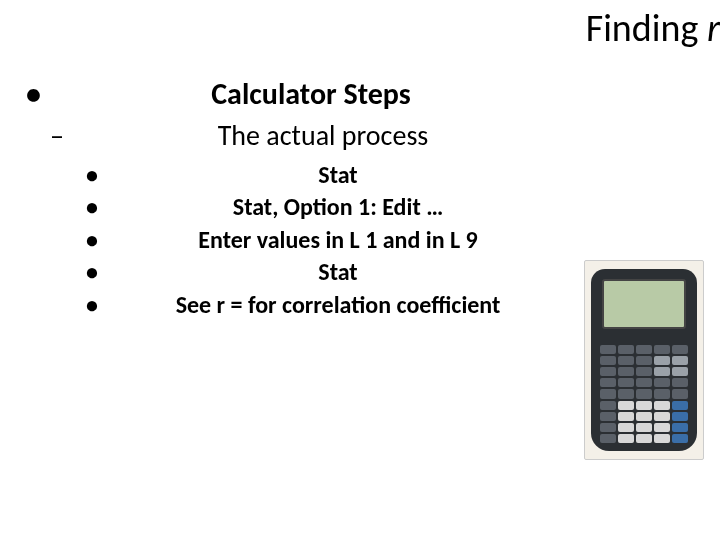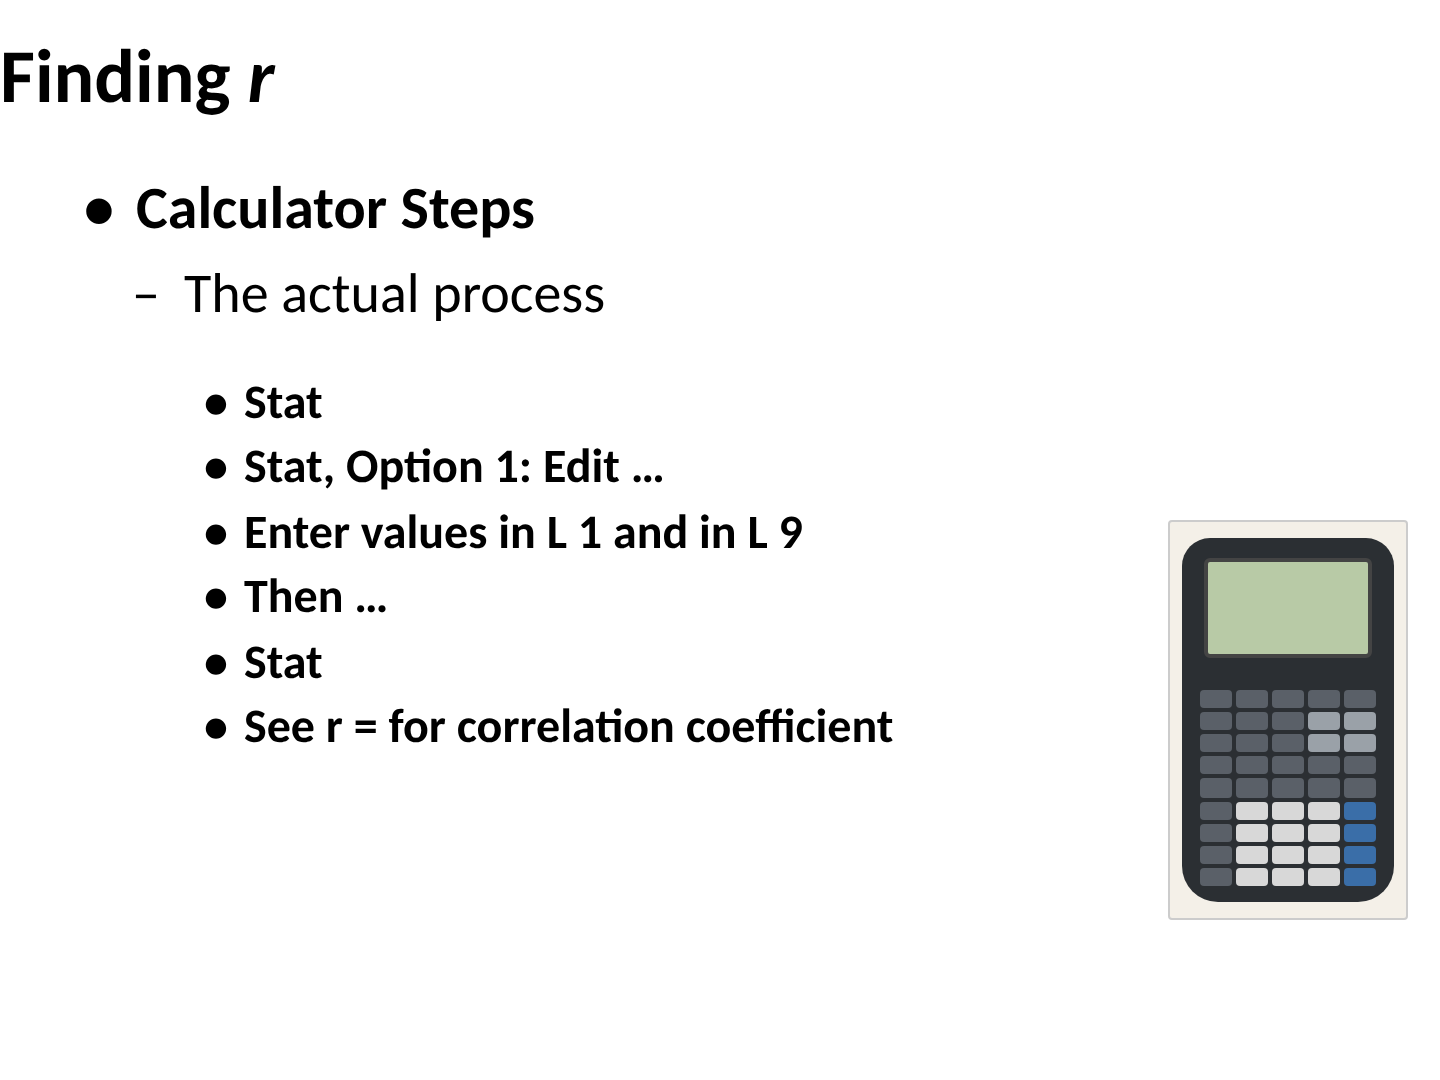--- a/index.html
+++ b/index.html
@@ -6,30 +6,31 @@
   body {
     width: 720px;
     height: 540px;
     background: #fff;
     font-family: Calibri, Arial, sans-serif;
     color: #000;
     position: relative;
     overflow: hidden;
   }
   .title {
-    text-align: left;
+    text-align: right;
     font-size: 38px;
-    font-weight: 700;
-    padding-top: 16px;
+    font-weight: 400;
+    padding-top: 5px;
     padding-bottom: 24px;
   }
   .title .var { font-style: italic; }
   .content {
-    padding-left: 42px;
+    padding-left: 26px;
     padding-right: 150px;
+    text-align: center;
   }
   .l1 {
     font-size: 30px;
     font-weight: 700;
     list-style: none;
     position: relative;
     padding-left: 26px;
     margin-bottom: 6px;
   }
   .l1::before {
@@ -38,21 +39,21 @@
     left: 0;
     top: 0;
   }
   .l2 {
     font-size: 28px;
     font-weight: 400;
     list-style: none;
     position: relative;
     padding-left: 26px;
     margin-left: 24px;
-    margin-bottom: 22px;
+    margin-bottom: 6px;
   }
   .l2::before {
     content: "–";
     position: absolute;
     left: 0;
     top: 0;
   }
   .l3 {
     font-size: 24px;
     font-weight: 700;
@@ -134,21 +135,20 @@
 <div class="content">
   <div class="l1">
     <span>Calculator Steps</span>
   </div>
   <div class="l2">
     <span>The actual process</span>
   </div>
   <div class="l3"><span>Stat</span></div>
   <div class="l3"><span>Stat, Option 1: Edit …</span></div>
   <div class="l3"><span>Enter values in L 1 and in L 9</span></div>
-  <div class="l3"><span>Then …</span></div>
   <div class="l3"><span>Stat</span></div>
   <div class="l3"><span>See r = for correlation coefficient</span></div>
 </div>
 
 <div class="calc-img" title="TI-84 Plus graphing calculator">
   <div class="calc-body">
     <div class="calc-screen"></div>
     <div class="calc-label"></div>
     <div class="calc-keys">
       <div class="key f"></div>

